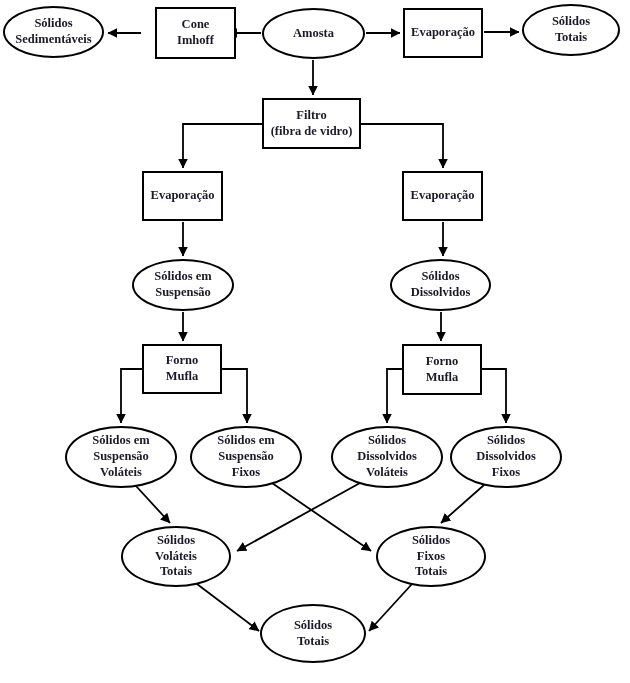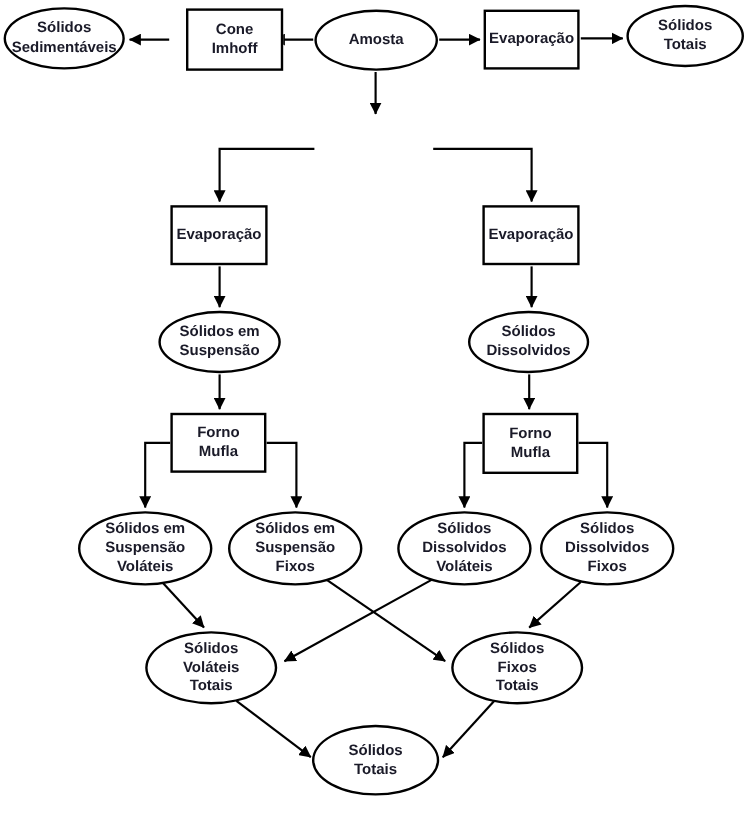--- a/index.html
+++ b/index.html
@@ -1,21 +1,21 @@
 <!DOCTYPE html>
 <html><head>
 <meta charset="utf-8">
 <style>
   html, body { margin: 0; padding: 0; background: #ffffff; }
   .canvas {
     position: relative;
     width: 630px;
     height: 683px;
     background: #ffffff;
-    font-family: Liberation Sans, sans-serif;
+    font-family: Liberation Serif, serif;
     overflow: hidden;
   }
   .wires {
     position: absolute;
     left: 0; top: 0;
     width: 630px; height: 683px;
   }
   .node {
     position: absolute;
     box-sizing: border-box;
@@ -91,20 +91,24 @@
 
   <div class="node" style="left:403px;top:8px;width:80px;height:50px">
     <span class="label">Evaporação</span>
   </div>
 
   <div class="node ellipse" style="left:522px;top:4px;width:98px;height:52px">
     <span class="label">Sólidos
 Totais</span>
   </div>
 
+  <div class="node" style="left:262px;top:98px;width:99px;height:51px">
+    <span class="label">Filtro
+(fibra de vidro)</span>
+  </div>
 
   <div class="node" style="left:142px;top:171px;width:81px;height:50px">
     <span class="label">Evaporação</span>
   </div>
 
   <div class="node" style="left:402px;top:171px;width:81px;height:50px">
     <span class="label">Evaporação</span>
   </div>
 
   <div class="node ellipse" style="left:132px;top:259px;width:102px;height:52px">

